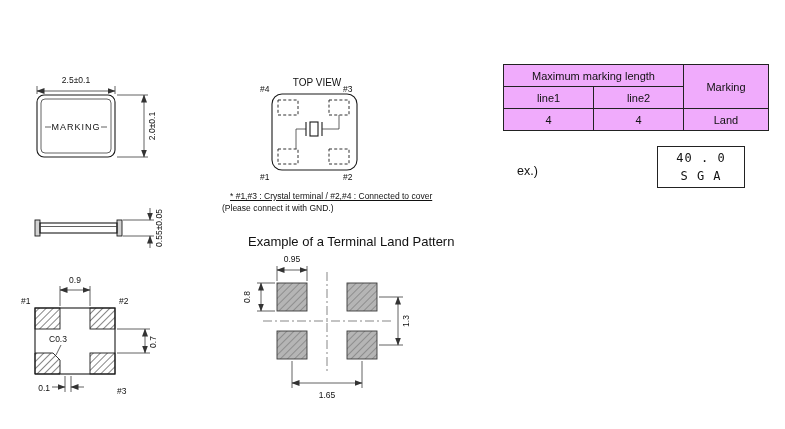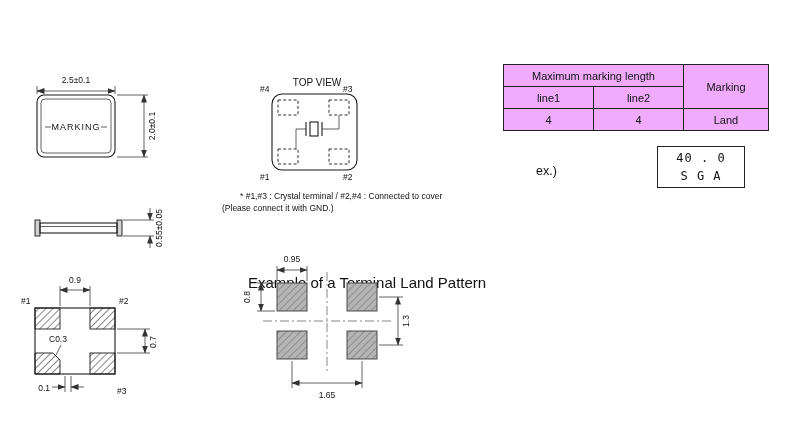--- a/index.html
+++ b/index.html
@@ -23,29 +23,29 @@
   .outline { fill:none; stroke:#1a1a1a; stroke-width:1.1; }
   .thin    { fill:none; stroke:#3a3a3a; stroke-width:0.8; }
   .dimline { fill:none; stroke:#3a3a3a; stroke-width:0.8; }
   .dash    { fill:none; stroke:#1a1a1a; stroke-width:0.9; stroke-dasharray:3 2.2; }
   .cl      { fill:none; stroke:#555;    stroke-width:0.7; stroke-dasharray:9 3 2 3; }
   .padB { fill:url(#hatchB); stroke:#1a1a1a; stroke-width:0.9; }
   .padG { fill:url(#hatchG); stroke:#3a3a3a; stroke-width:0.9; }
   .cap-end { fill:#d2d2d2; stroke:#1a1a1a; stroke-width:0.9; }
   
   .note { position:absolute; font-size:8.5px; color:#111; }
-  .subtitle { position:absolute; font-size:15px; color:#111;margin-top:40px; }
+  .subtitle { position:absolute; font-size:13px; color:#111; }
   
   .mark-table { position:absolute; left:503px; top:64px; border-collapse:collapse; table-layout:fixed; }
   .mark-table td {
     border:1px solid #222; text-align:center; vertical-align:middle;
     font-size:11px; height:22px; padding:0 2px; background:#f0abfc;
   }
   .col-w1 { width:90px; } .col-w2 { width:90px; } .col-w3 { width:85px; }
-  .ex-label { position:absolute; left:536px; top:164px; font-size:12.5px; }
+  .ex-label { position:absolute; left:517px; top:164px; font-size:12.5px; }
   .ex-box {
     position:absolute; left:630px; top:146px; width:88px; height:42px;
     border:1px solid #222; display:flex; flex-direction:column;
     align-items:center; justify-content:center;
     font-family:"DejaVu Sans Mono", monospace; font-size:12px; line-height:18px;
     letter-spacing:1px;
     margin-left:27px;
   }
 </style>
 </head>
@@ -163,21 +163,21 @@
       <line class="thin" x1="70" y1="57" x2="76" y2="57"></line>
       <line class="outline" x1="76" y1="50" x2="76" y2="64"></line>
       <rect class="outline" x="80" y="50" width="8" height="14"></rect>
       <line class="outline" x1="92" y1="50" x2="92" y2="64"></line>
       <line class="thin" x1="92" y1="57" x2="98" y2="57"></line>
       <polyline class="thin" points="70,57 66,57 66,77"></polyline>
       <polyline class="thin" points="98,57 109,57 109,43"></polyline>
     </g>
   </svg>
 
-  <div class="note" style="left:240px; top:191px;">* #1,#3 : Crystal terminal / #2,#4 : Connected to cover</div>
+  <div class="note" style="left:230px; top:191px;text-decoration:underline;">* #1,#3 : Crystal terminal / #2,#4 : Connected to cover</div>
   <div class="note" style="left:222px; top:203px;">(Please connect it with GND.)</div>
 
   <div class="subtitle" style="left:248px; top:234px;">Example of a Terminal Land Pattern</div>
 
   <svg class="abs" style="left:235px; top:248px;" width="195" height="165">
     <g>
       <line class="thin" x1="42" y1="33" x2="42" y2="18"></line>
       <line class="thin" x1="72" y1="33" x2="72" y2="18"></line>
       <line class="dimline" x1="42" y1="22" x2="72" y2="22" marker-start="url(#arrS)" marker-end="url(#arrE)"></line>
       <text class="dim" x="57" y="14" text-anchor="middle">0.95</text>

